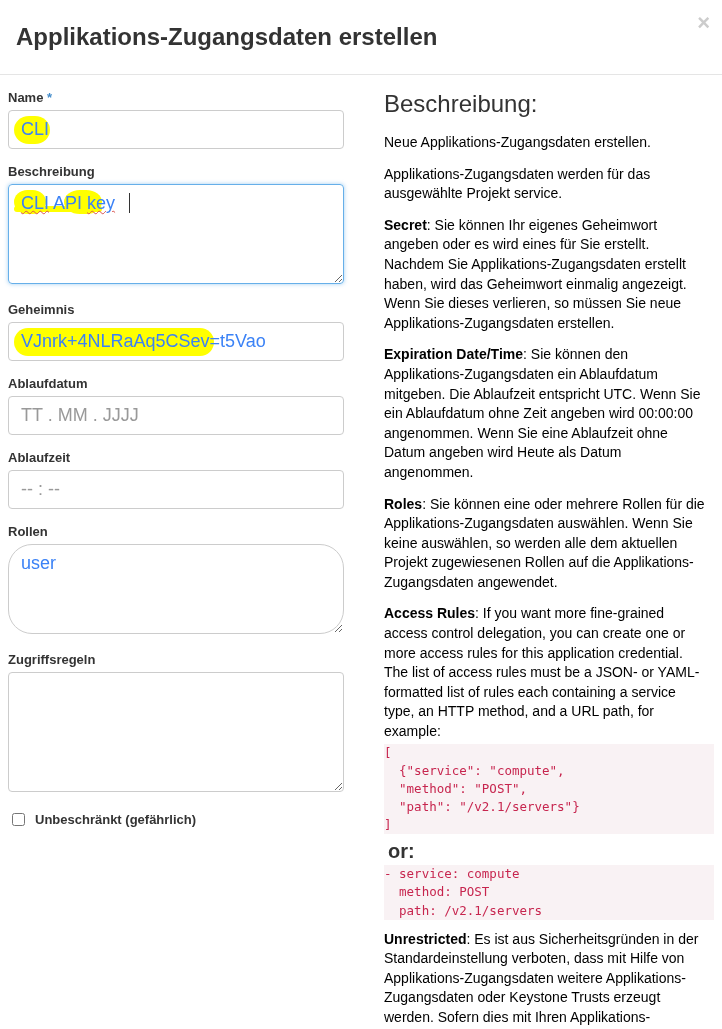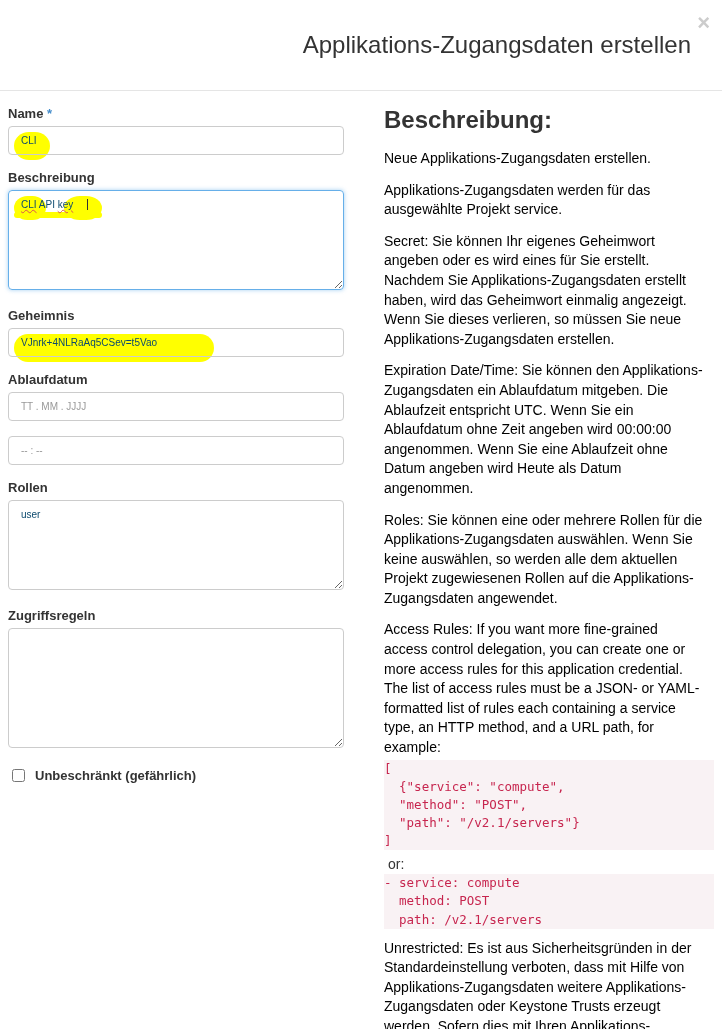--- a/index.html
+++ b/index.html
@@ -14,24 +14,23 @@
       width: 722px;
       position: relative;
     }
     .modal-header {
       padding: 15px 15px 15px 8px;
       border-bottom: 1px solid #e5e5e5;
       position: relative;
     }
     .modal-title {
       font-size: 24px;
-      font-weight: 400;
-      margin: 16px;
-      color: #333;
-      text-align: right;
+      font-weight: 700;
+      margin: 8px;
+      color: #333;
     }
     .close-btn {
       position: absolute;
       right: 12px;
       top: 12px;
       font-size: 22px;
       color: #ccc;
       background: none;
       border: none;
       cursor: pointer;
@@ -62,36 +61,37 @@
     }
     .required-star {
       color: #428bca;
       font-weight: 700;
     }
     .form-control {
       width: 100%;
       padding: 8px 12px;
       border: 1px solid #ccc;
       border-radius: 4px;
-      font-size: 10px;
+      font-size: 18px;
       font-family: inherit;
       background: #fff;
-      color: #0c4a6e;
+      color: #3b82f6;
     }
     .form-control.textarea-focus {
       border-color: #66afe9;
       outline: 0;
       box-shadow: 0 0 4px rgba(102,175,233,.6);
     }
     textarea.form-control {
       height: 100px;
       resize: vertical;
     }
     textarea.form-control.taller {
       height: 90px;
+      border-radius: 24px;
     }
     textarea.form-control.roles {
       height: 120px;
     }
     .highlight-wrap {
       position: relative;
       display: inline-block;
       width: 100%;
     }
     .hl-marker {
@@ -110,50 +110,51 @@
       position: relative;
       z-index: 1;
       background: transparent;
     }
     .squiggle {
       text-decoration: underline wavy #d9534f;
       text-decoration-thickness: 1px;
     }
     .desc-heading {
       font-size: 24px;
-      font-weight: 700;
+      font-weight: 400;
       margin: 0 0 15px 0;
       color: #333;
     }
     .desc-para {
       margin: 0 9px 12px 0;
       line-height: 1.4;
       font-size: 14px;
       color: #000000;
     }
     .desc-bold {
-      font-weight: 400;
+      font-weight: 700;
     }
     pre.code-block {
       margin: 0 0 4px 0;
       font-family: Menlo, Monaco, Consolas, monospace;
       font-size: 12.5px;
       color: #c7254e;
       background: #f9f2f4;
       padding: 0;
       display: inline-block;
       line-height: 1.45;
       white-space: pre;
     }
     pre.code-block.block {
       display: block;
     }
     .or-text {
       margin: 6px 0 2px 4px;
-      font-size: 14px;
+      font-size: 20px;
+      font-weight: bold;
     }
     .checkbox-row {
       display: flex;
       align-items: center;
     }
     .checkbox-row input {
       margin-right: 10px;
     }
     .checkbox-label {
       font-weight: 700;
@@ -225,20 +226,21 @@
           <input type="text" class="form-control hl-input" value="VJnrk+4NLRaAq5CSev=t5Vao" style="">
         </div>
       </div>
 
       <div class="form-group">
         <label>Ablaufdatum</label>
         <input type="text" class="form-control" placeholder="TT . MM . JJJJ" style="">
       </div>
 
       <div class="form-group">
+        <label>Ablaufzeit</label>
         <input type="text" class="form-control" placeholder="-- : --" style="">
       </div>
 
       <div class="form-group">
         <label>Rollen</label>
         <textarea class="form-control taller" readonly="" style="">user</textarea>
       </div>
 
       <div class="form-group">
         <label>Zugriffsregeln</label>

